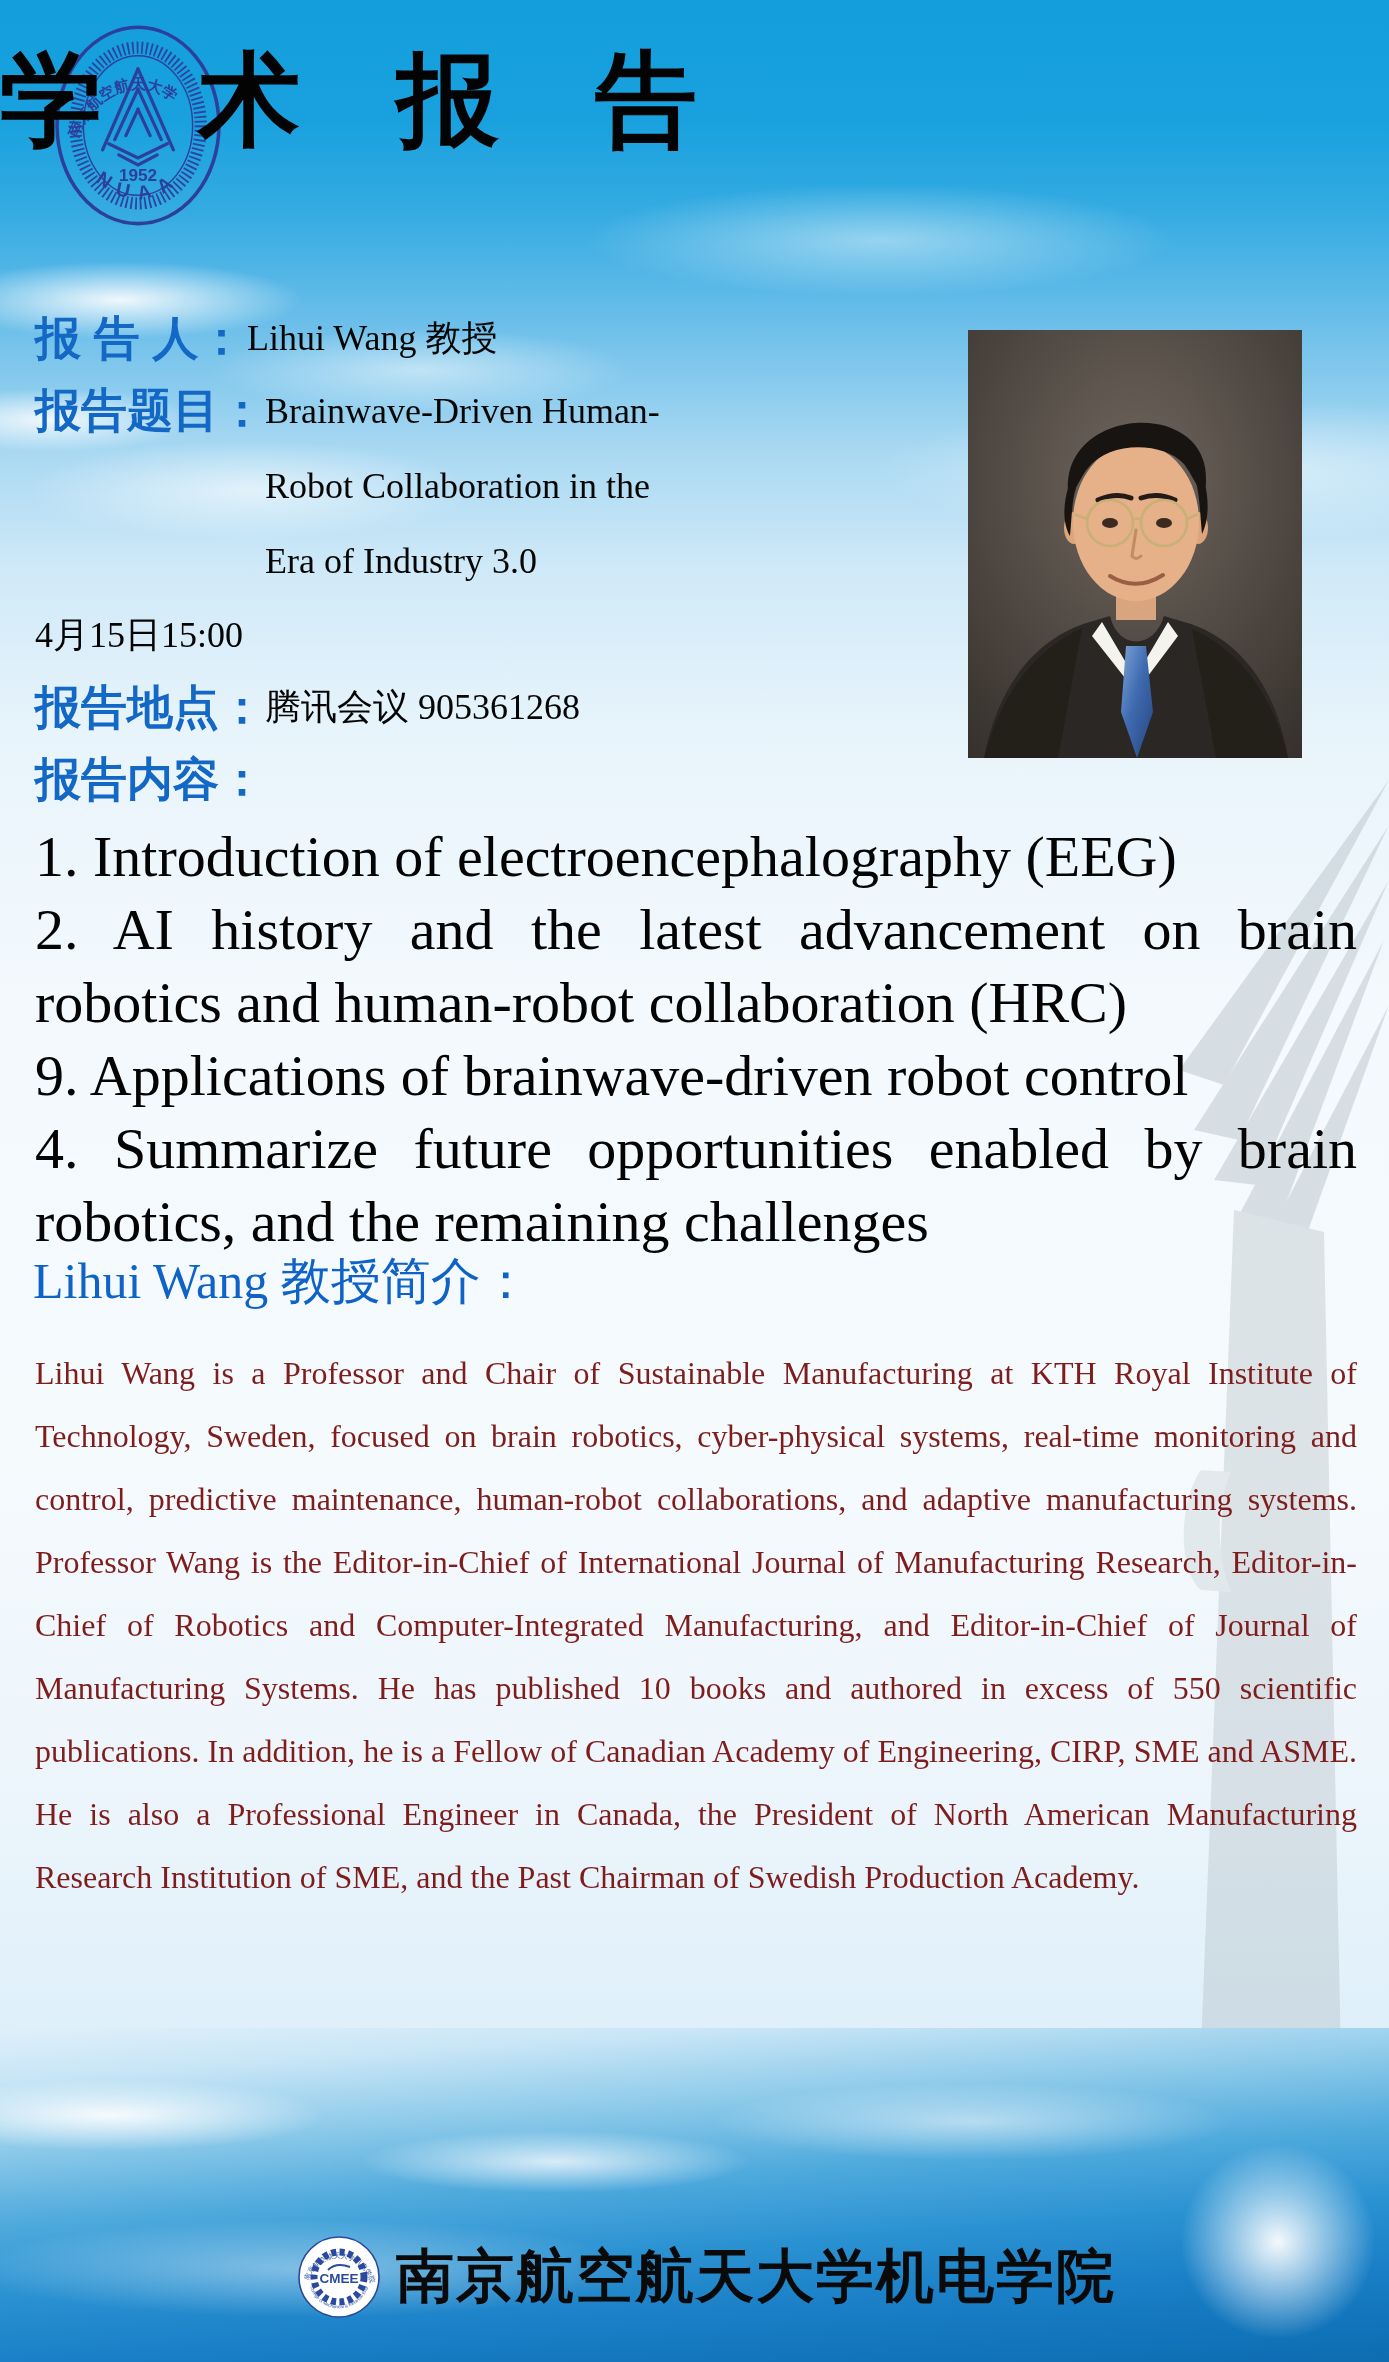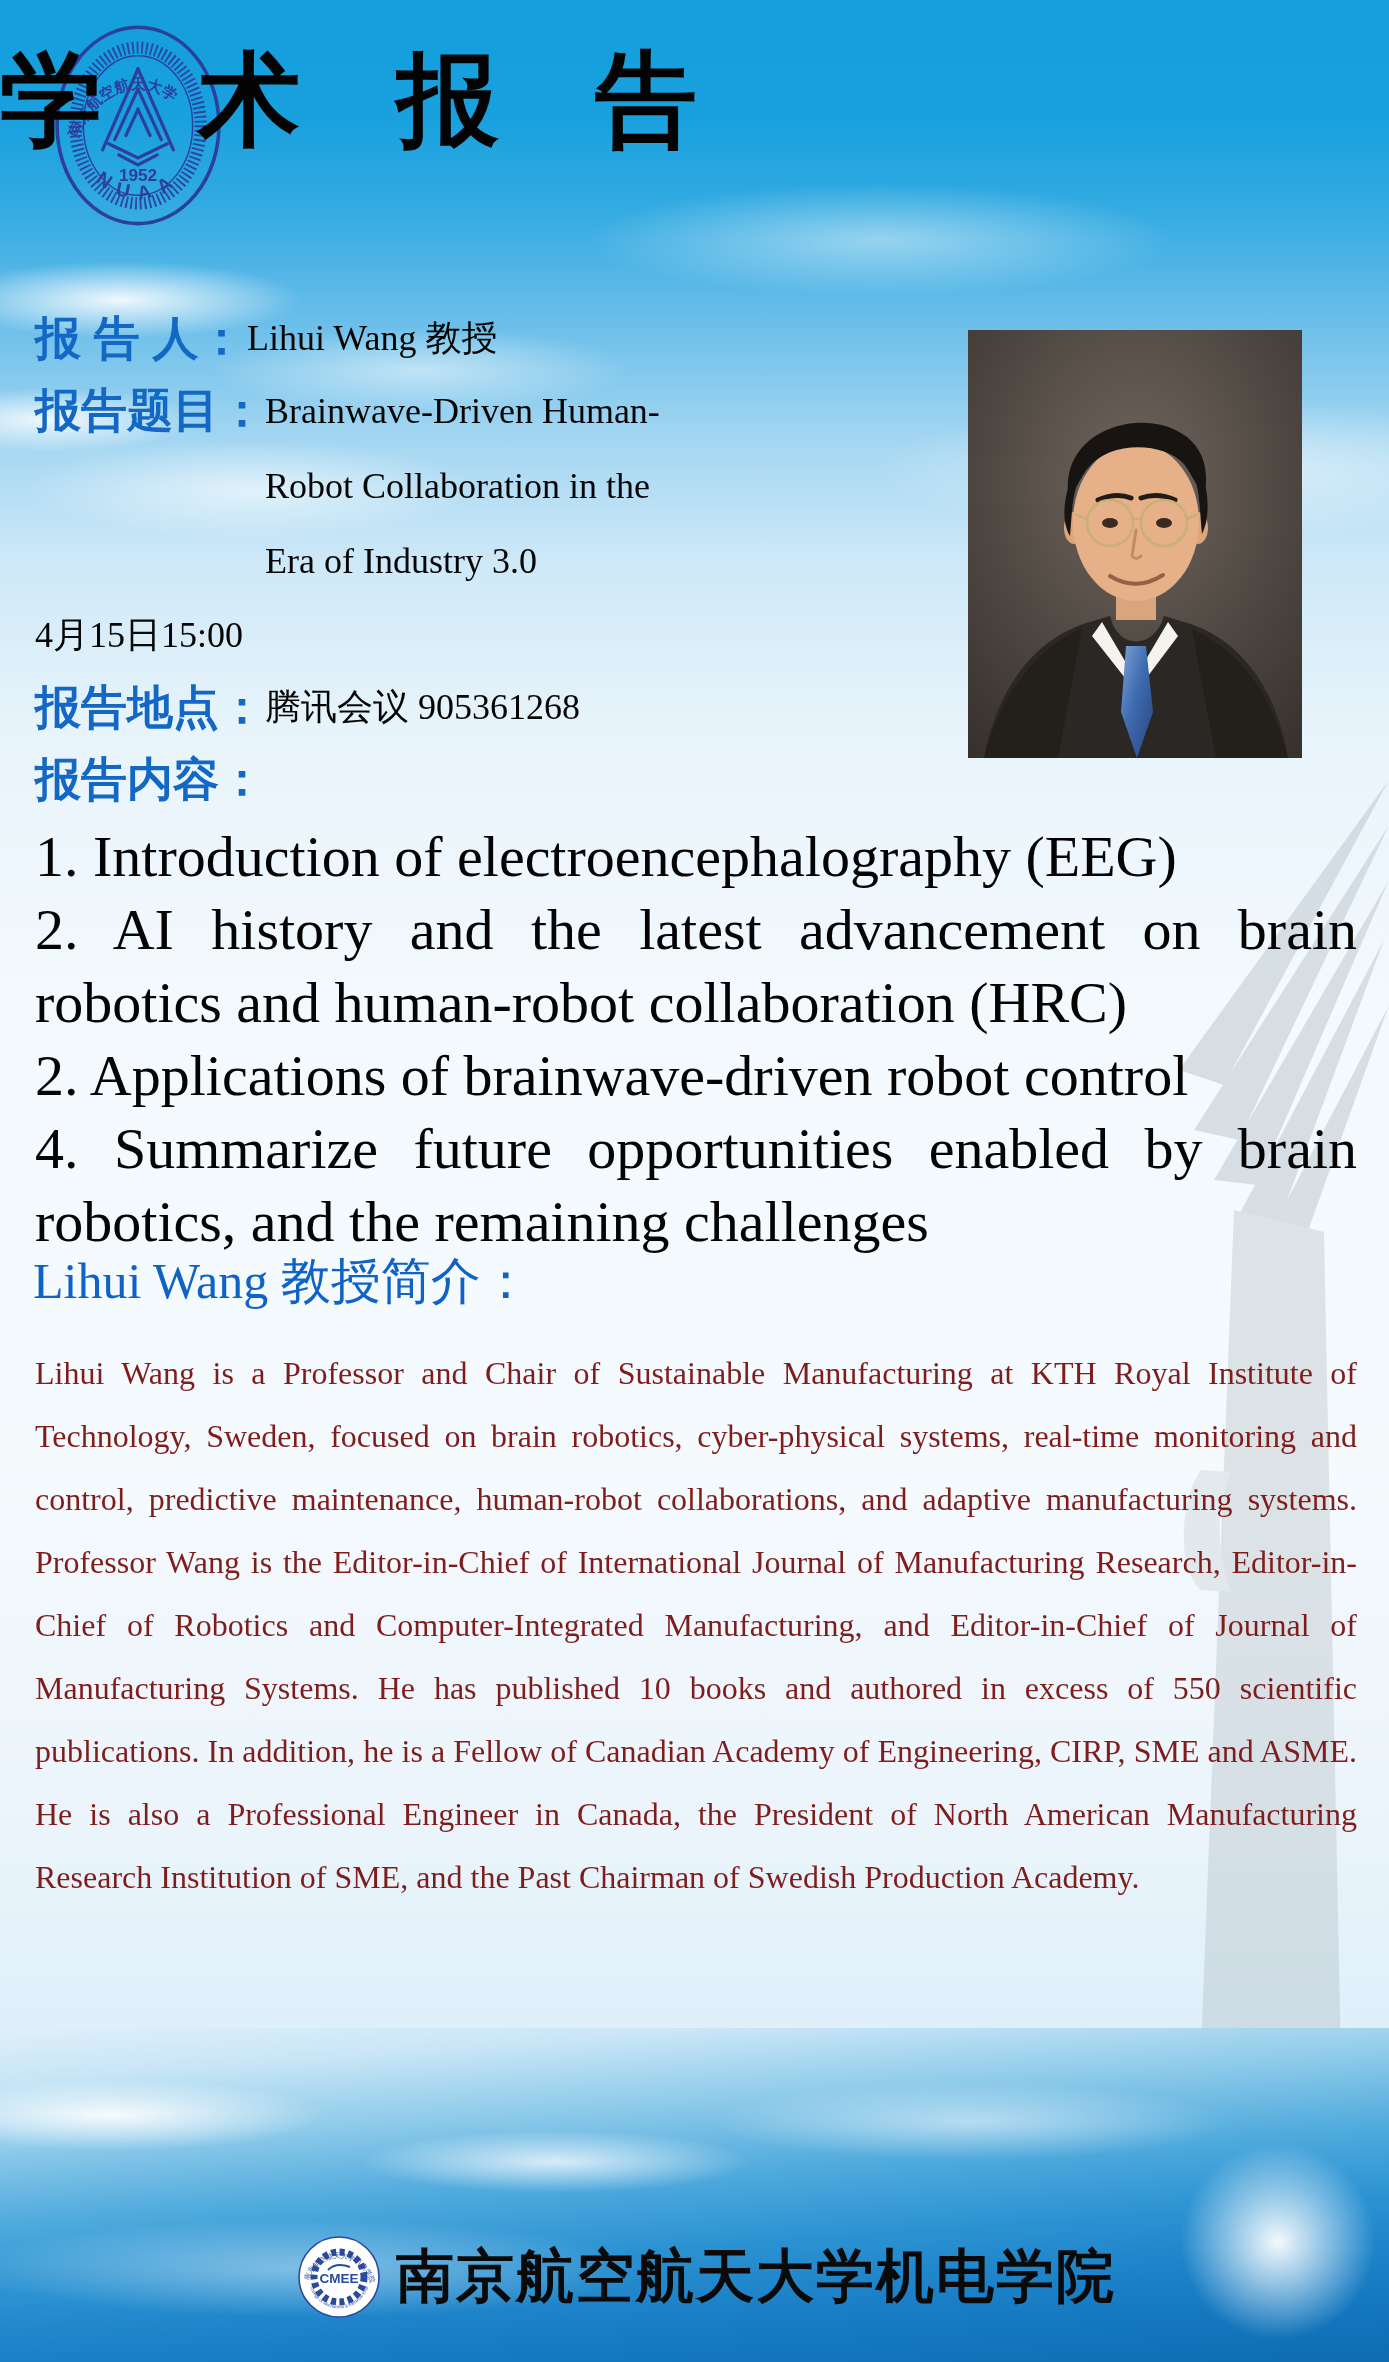--- a/index.html
+++ b/index.html
@@ -180,21 +180,21 @@
     <span class="val">腾讯会议 905361268</span>
   </div>
   <div class="row">
     <span class="lab">报告内容：</span>
   </div>
 </div>
 
 <div class="agenda">
   <p>1. Introduction of electroencephalography (EEG)</p>
   <p>2. AI history and the latest advancement on brain robotics and human-robot collaboration (HRC)</p>
-  <p>2. Applications of brainwave-driven robot control</p>
+  <p>9. Applications of brainwave-driven robot control</p>
   <p>4. Summarize future opportunities enabled by brain robotics, and the remaining challenges</p>
 </div>
 
 <div class="bio-heading">Lihui Wang 教授简介：</div>
 <div class="bio-text">Lihui Wang is a Professor and Chair of Sustainable Manufacturing at KTH Royal Institute of Technology, Sweden, focused on brain robotics, cyber-physical systems, real-time monitoring and control, predictive maintenance, human-robot collaborations, and adaptive manufacturing systems. Professor Wang is the Editor-in-Chief of International Journal of Manufacturing Research, Editor-in-Chief of Robotics and Computer-Integrated Manufacturing, and Editor-in-Chief of Journal of Manufacturing Systems. He has published 10 books and authored in excess of 550 scientific publications. In addition, he is a Fellow of Canadian Academy of Engineering, CIRP, SME and ASME. He is also a Professional Engineer in Canada, the President of North American Manufacturing Research Institution of SME, and the Past Chairman of Swedish Production Academy.</div>
 
 <div class="footer">
   <svg class="cmee" viewBox="0 0 82 82">
     <circle cx="41" cy="41" r="40" fill="#ffffff" stroke="#2a4a9d" stroke-width="1.6"></circle>
     <circle cx="41" cy="41" r="25" fill="none" stroke="#2a4a9d" stroke-width="7" stroke-dasharray="5,3.4"></circle>

